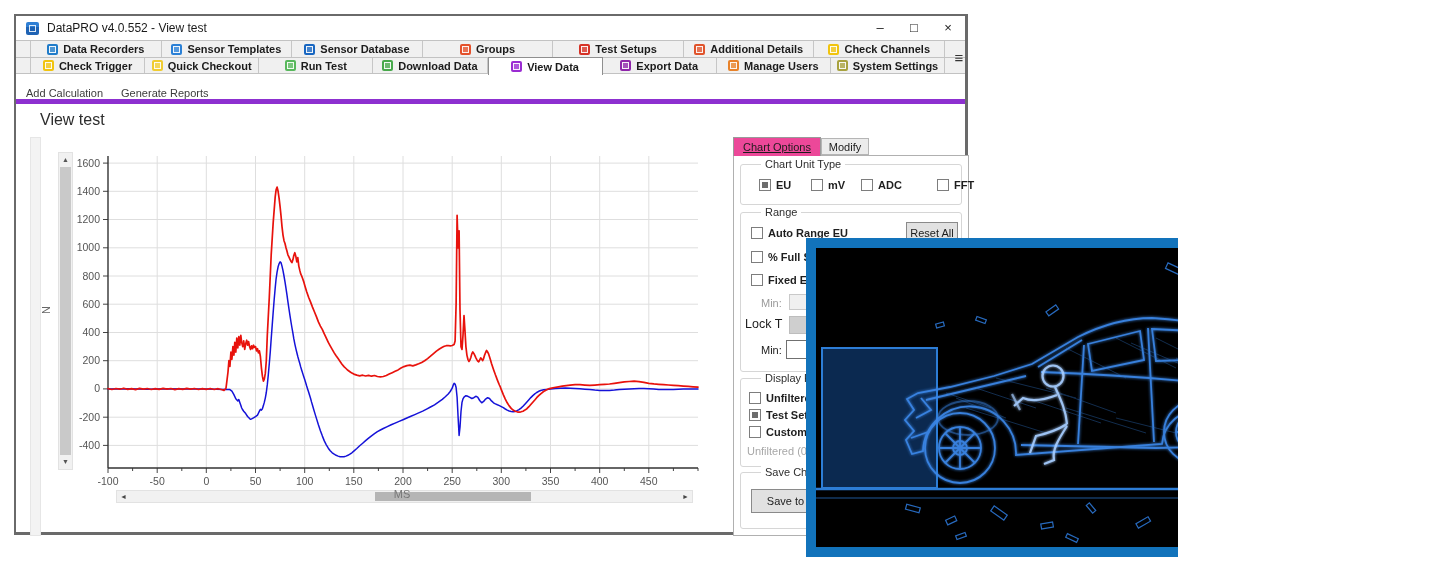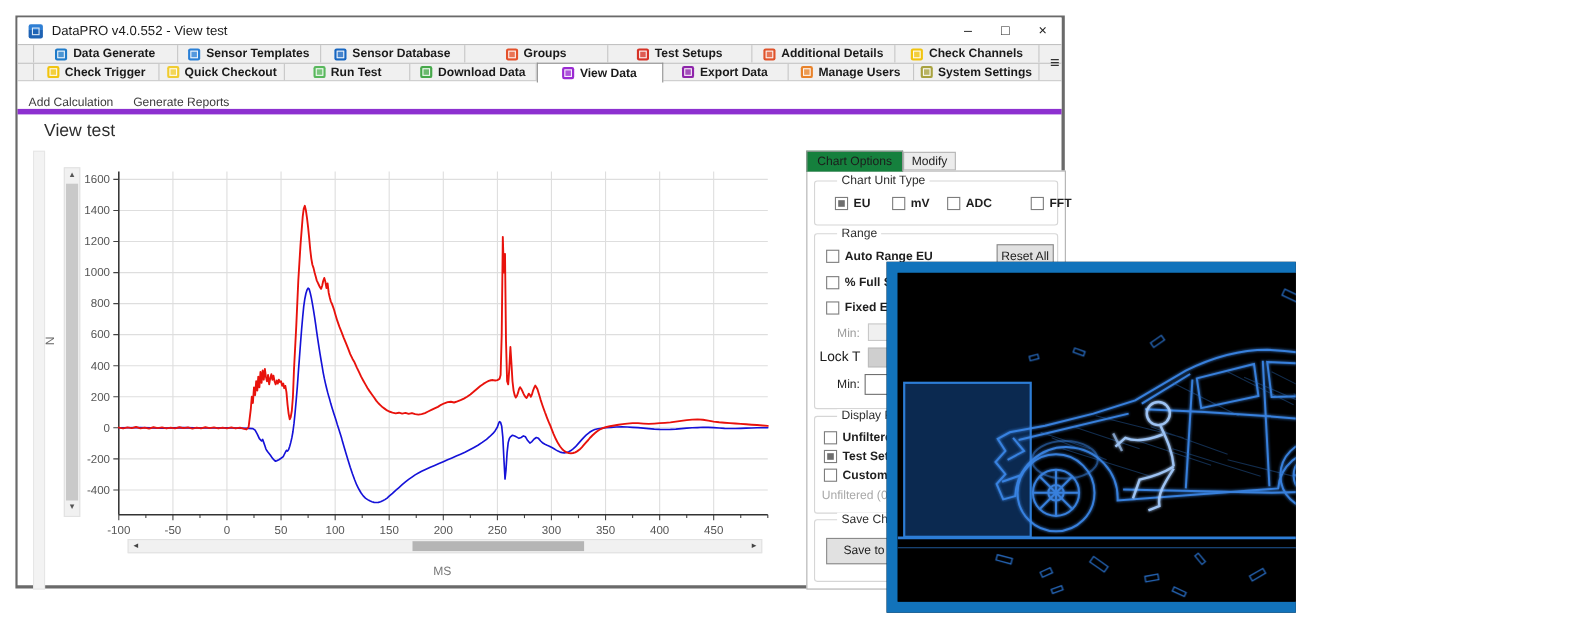--- a/index.html
+++ b/index.html
@@ -43,25 +43,25 @@
   .ylab { position:absolute; left:26px; top:288px; font-size:11px; color:#666; transform:rotate(-90deg); }
   .vscroll { position:absolute; left:42px; top:136px; width:15px; height:318px; background:#f1f1f1; border:1px solid #e2e2e2; }
   .vscroll .arr { position:absolute; left:0; width:13px; height:14px; font-size:7px; color:#555; text-align:center; line-height:14px; }
   .vscroll .arr.up { top:0; } .vscroll .arr.dn { bottom:0; }
   .vthumb { position:absolute; left:1px; top:14px; bottom:14px; width:11px; background:#c9c9c9; }
   #chartsvg { position:absolute; left:56px; top:134px; }
   .hscroll { position:absolute; left:100px; top:474px; width:577px; height:13px; background:#f1f1f1; border:1px solid #e2e2e2; }
   .hscroll .arr { position:absolute; top:0; width:13px; height:11px; font-size:7px; color:#444; text-align:center; line-height:11px; }
   .hscroll .arr.lt { left:0; } .hscroll .arr.rt { right:0; }
   .hthumb { position:absolute; left:258px; top:1px; width:156px; height:9px; background:#b5b5b5; }
-  .xlab { position:absolute; left:356px; top:498px; width:60px; text-align:center; font-size:11px; color:#777; }
+  .xlab { position:absolute; left:356px; top:472px; width:60px; text-align:center; font-size:11px; color:#777; }
 
   
   .ptab { position:absolute; font-size:11px; color:#1c1c1c; display:flex; align-items:center; justify-content:center; }
-  .ptab.opts { left:717px; top:121px; width:88px; height:19px; background:#15803d; border:1px solid #9a9a9a; border-bottom:none; z-index:2; }
+  .ptab.opts { left:717px; top:121px; width:88px; height:19px; background:#ec4899; border:1px solid #9a9a9a; border-bottom:none; z-index:2;text-decoration:underline; }
   .ptab.mod  { left:805px; top:122px; width:48px; height:17px; background:#ececec; border:1px solid #b5b5b5; }
   .panel-body { position:absolute; left:717px; top:139px; width:236px; height:381px; background:#fff; border:1px solid #b0b0b0; }
   .group { position:absolute; border:1px solid #d6d6d6; border-radius:3px; background:#fff; }
   .legend { position:absolute; top:-7px; left:20px; background:#fff; padding:0 4px; font-size:11px; color:#2e2e2e; }
   .g1 { left:6px; top:8px;  width:222px; height:41px; }
   .g2 { left:6px; top:56px; width:222px; height:160px; }
   .g3 { left:6px; top:222px; width:222px; height:89px; }
   .g4 { left:6px; top:316px; width:222px; height:57px; }
   .cbrow { position:absolute; display:flex; align-items:center; gap:5px; font-size:11px; font-weight:600; color:#1f1f1f; white-space:nowrap; }
   .cb { width:12px; height:12px; border:1px solid #7d7d7d; background:#fff; position:relative; flex:0 0 auto; }
@@ -92,21 +92,21 @@
       <span class="app-ico"></span>
       <span class="wtitle">DataPRO v4.0.552 - View test</span>
       <span class="winbtn">–</span>
       <span class="winbtn">□</span>
       <span class="winbtn">×</span>
     </div>
 
     <div class="tabrow row1">
       <div class="rtab">
           <span class="tico" style="background: rgb(31, 123, 201);"></span>
-          <span>Data Generate</span>
+          <span>Data Recorders</span>
         </div>
       <div class="rtab">
           <span class="tico" style="background: rgb(42, 128, 214);"></span>
           <span>Sensor Templates</span>
         </div>
       <div class="rtab">
           <span class="tico" style="background: rgb(23, 102, 193);"></span>
           <span>Sensor Database</span>
         </div>
       <div class="rtab">

